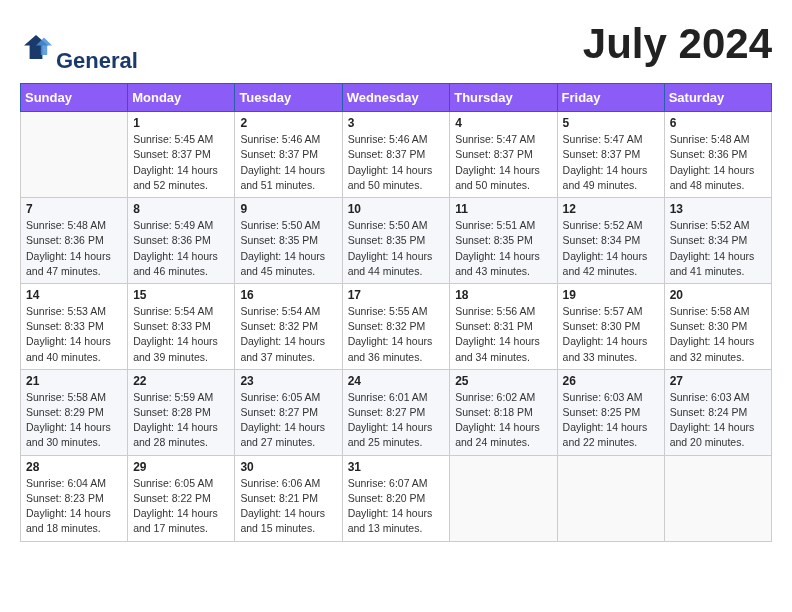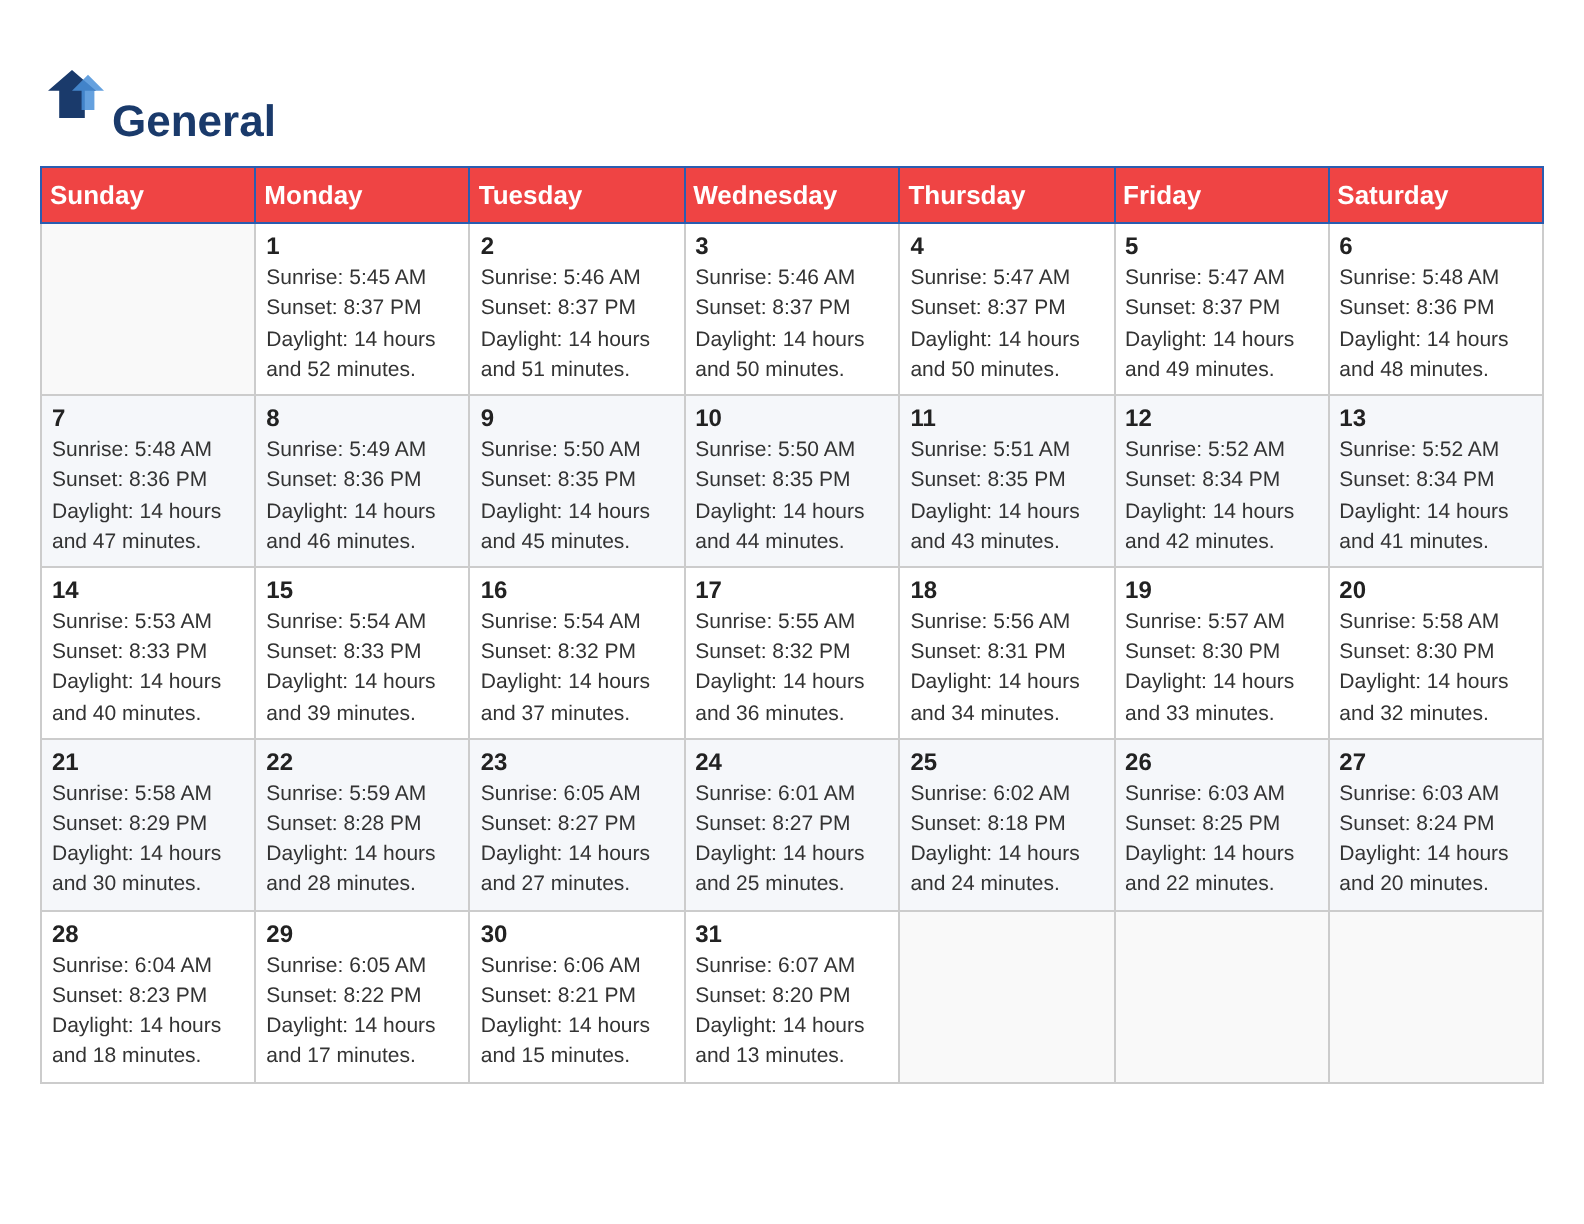--- a/index.html
+++ b/index.html
@@ -43,21 +43,21 @@
     .location-title {
       font-size: 16px;
       color: #444;
       font-weight: bold;
     }
     table {
       width: 100%;
       border-collapse: collapse;
     }
     th {
-      background-color: #ef4444;
+      background-color: #8b5cf6;
       color: #fff;
       font-size: 13px;
       font-weight: bold;
       padding: 6px 4px;
       text-align: left;
       border: 1px solid #2a5db0;
     }
     td {
       border: 1px solid #ccc;
       vertical-align: top;
@@ -97,20 +97,21 @@
     <svg class="logo-icon" viewBox="0 0 40 40">
       <rect x="0" y="0" width="40" height="40" rx="3" fill="#fff"></rect>
       <polygon points="20,5 35,18 28,18 28,35 12,35 12,18 5,18" fill="#1a3a6b"></polygon>
       <polygon points="30,8 40,18 34,18 34,30 26,30 26,18 20,18 30,8" fill="#4a90d9" opacity="0.85"></polygon>
     </svg>
     <div class="logo-text">
       <div>General</div>
     </div>
   </div>
   <div class="title-area">
+    <div class="month-title">July 2024</div>
   </div>
 </div>
 
 <table>
   <thead>
     <tr>
     <th>Sunday</th>
         <th>Monday</th>
         <th>Tuesday</th>
         <th>Wednesday</th>

